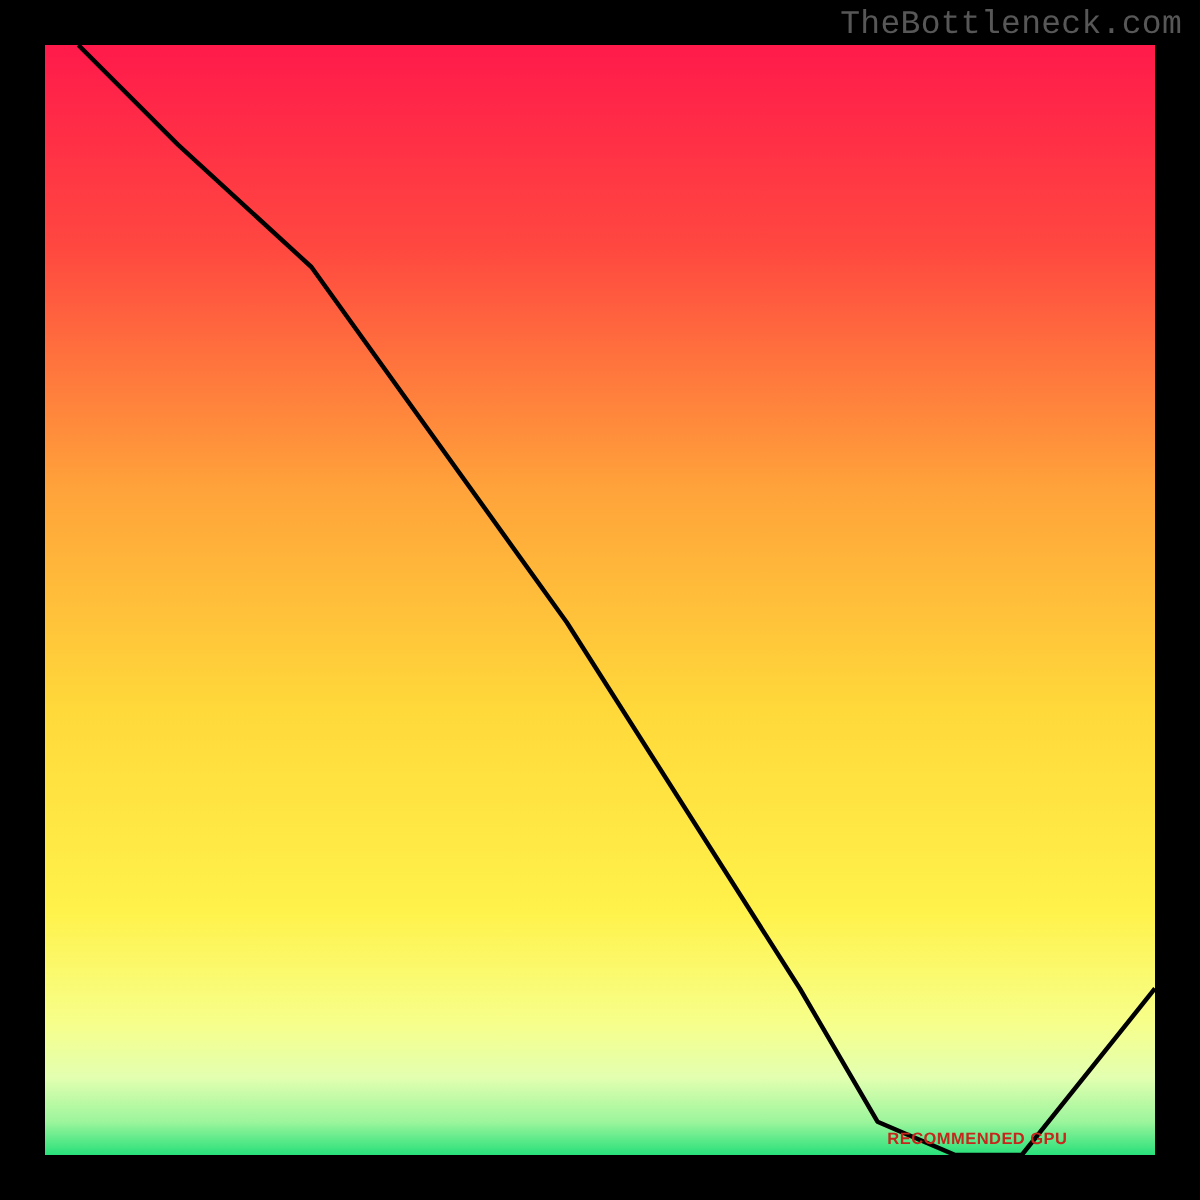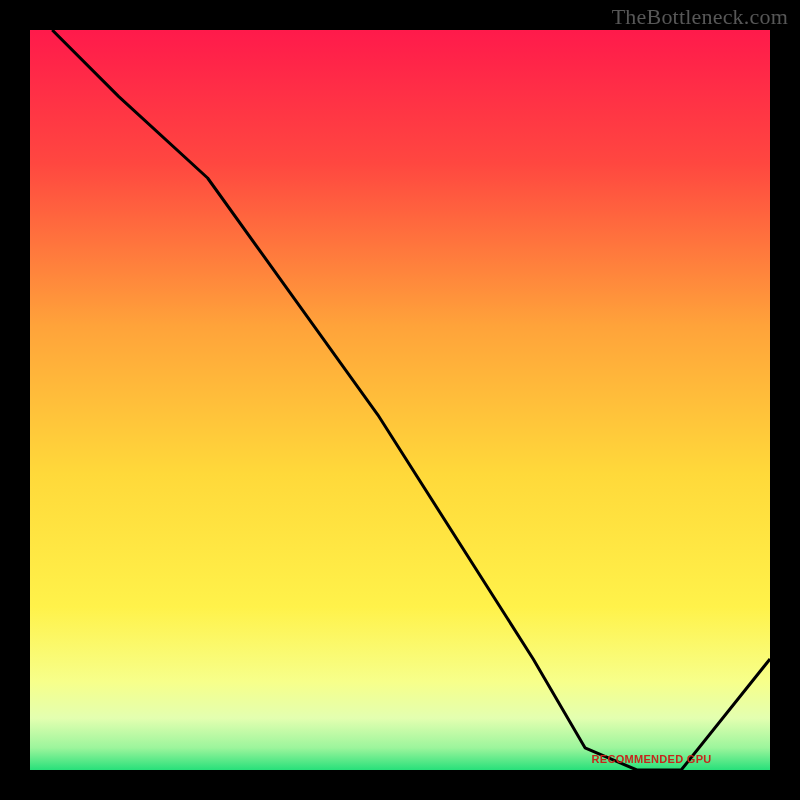--- a/index.html
+++ b/index.html
@@ -14,21 +14,21 @@
     position: relative;
     width: 800px;
     height: 800px;
     background: #000;
   }
   .watermark {
     position: absolute;
     top: 4px;
     right: 12px;
     color: #575757;
-    font-family: Liberation Serif, serif;
+    font-family: Liberation Mono, monospace;
     font-size: 22px;
     font-weight: 500;
     letter-spacing: 0.2px;
   }
   svg {
     position: absolute;
     top: 0;
     left: 0;
   }
   .anno {

